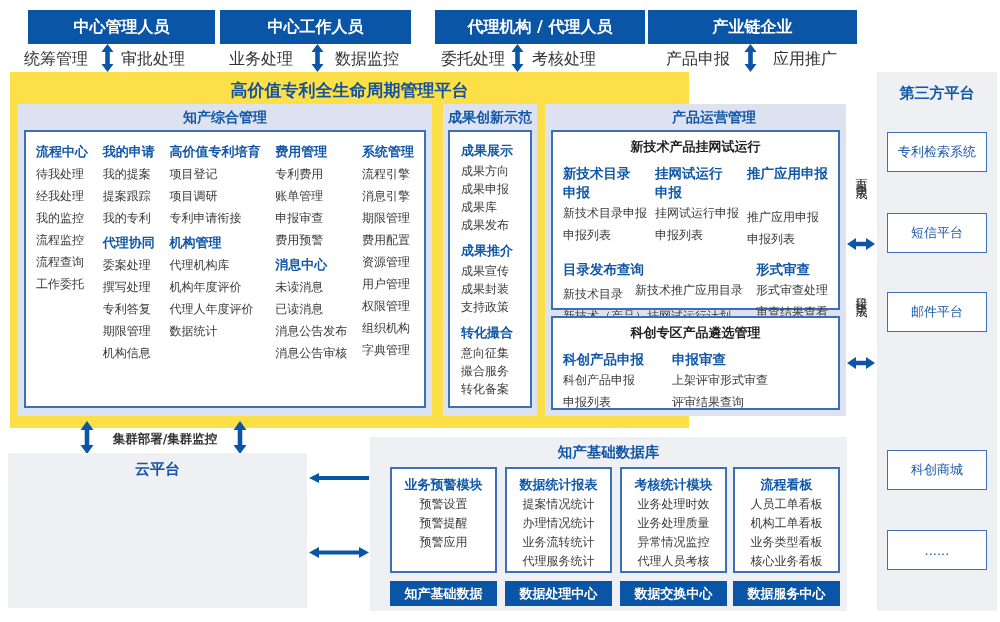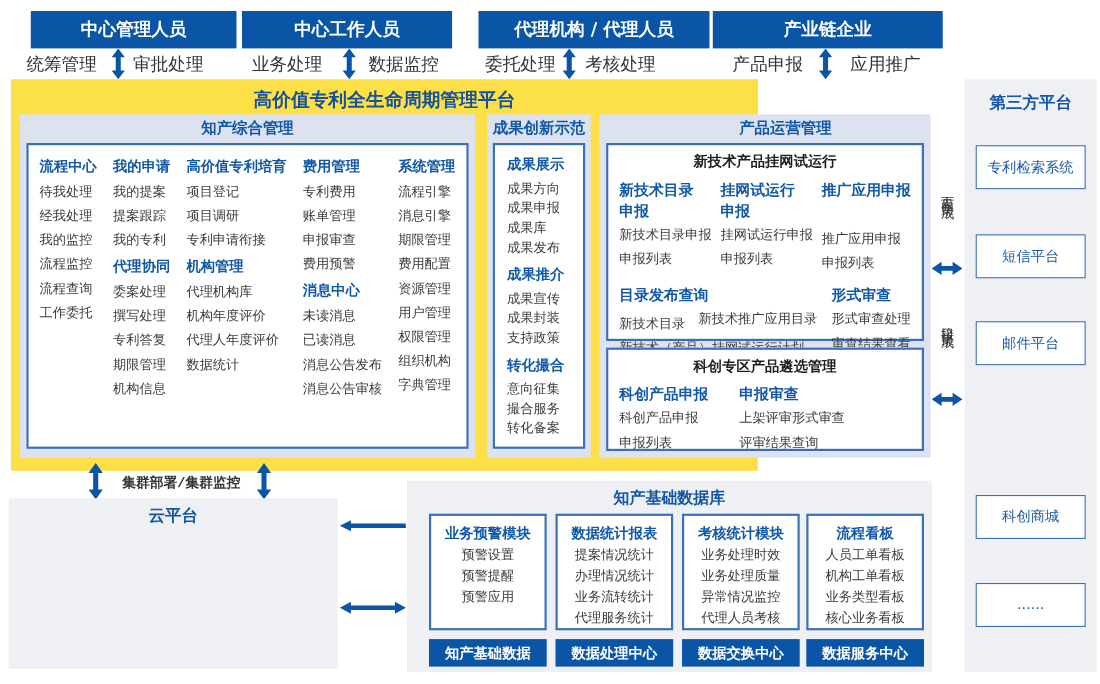--- a/index.html
+++ b/index.html
@@ -51,21 +51,21 @@
     font-size:12px; color:#333333; letter-spacing:3px; line-height:1.2; }
 
   
   .third-party { position:absolute; left:877px; top:72px; width:120px; height:539px; background:#eef0f3; }
   .tp-title { position:absolute; top:12px; width:100%; text-align:center; font-size:15px; font-weight:bold; color:#1258a8; }
   .tp-box { position:absolute; left:10px; width:100px; height:40px; background:#ffffff; border:1.5px solid #3d6fb6;
     display:flex; align-items:center; justify-content:center; font-size:13px; color:#1d5aa8; }
 
   
   .cluster-label { position:absolute; left:100px; top:431px; width:130px; text-align:center;
-    font-size:12.5px; font-weight:600; color:#333333;font-family:Liberation Mono, monospace; }
+    font-size:12.5px; font-weight:600; color:#333333; }
 
   
   .cloud { position:absolute; left:8px; top:453px; width:299px; height:155px; background:#eef0f3; }
   .cloud-title { position:absolute; top:7px; width:100%; text-align:center; font-size:15px; font-weight:bold; color:#1356a6; }
   .cloud-grid { position:absolute; left:12px; top:30px; display:grid;
     grid-template-columns:86px 90px 86px; column-gap:5px; row-gap:3px; }
   .cloud-box { height:36px; background:#ffffff; border:1.5px solid #3d6fb6; display:flex;
     align-items:center; justify-content:center; font-size:12.5px; color:#2a5494; }
 
   

